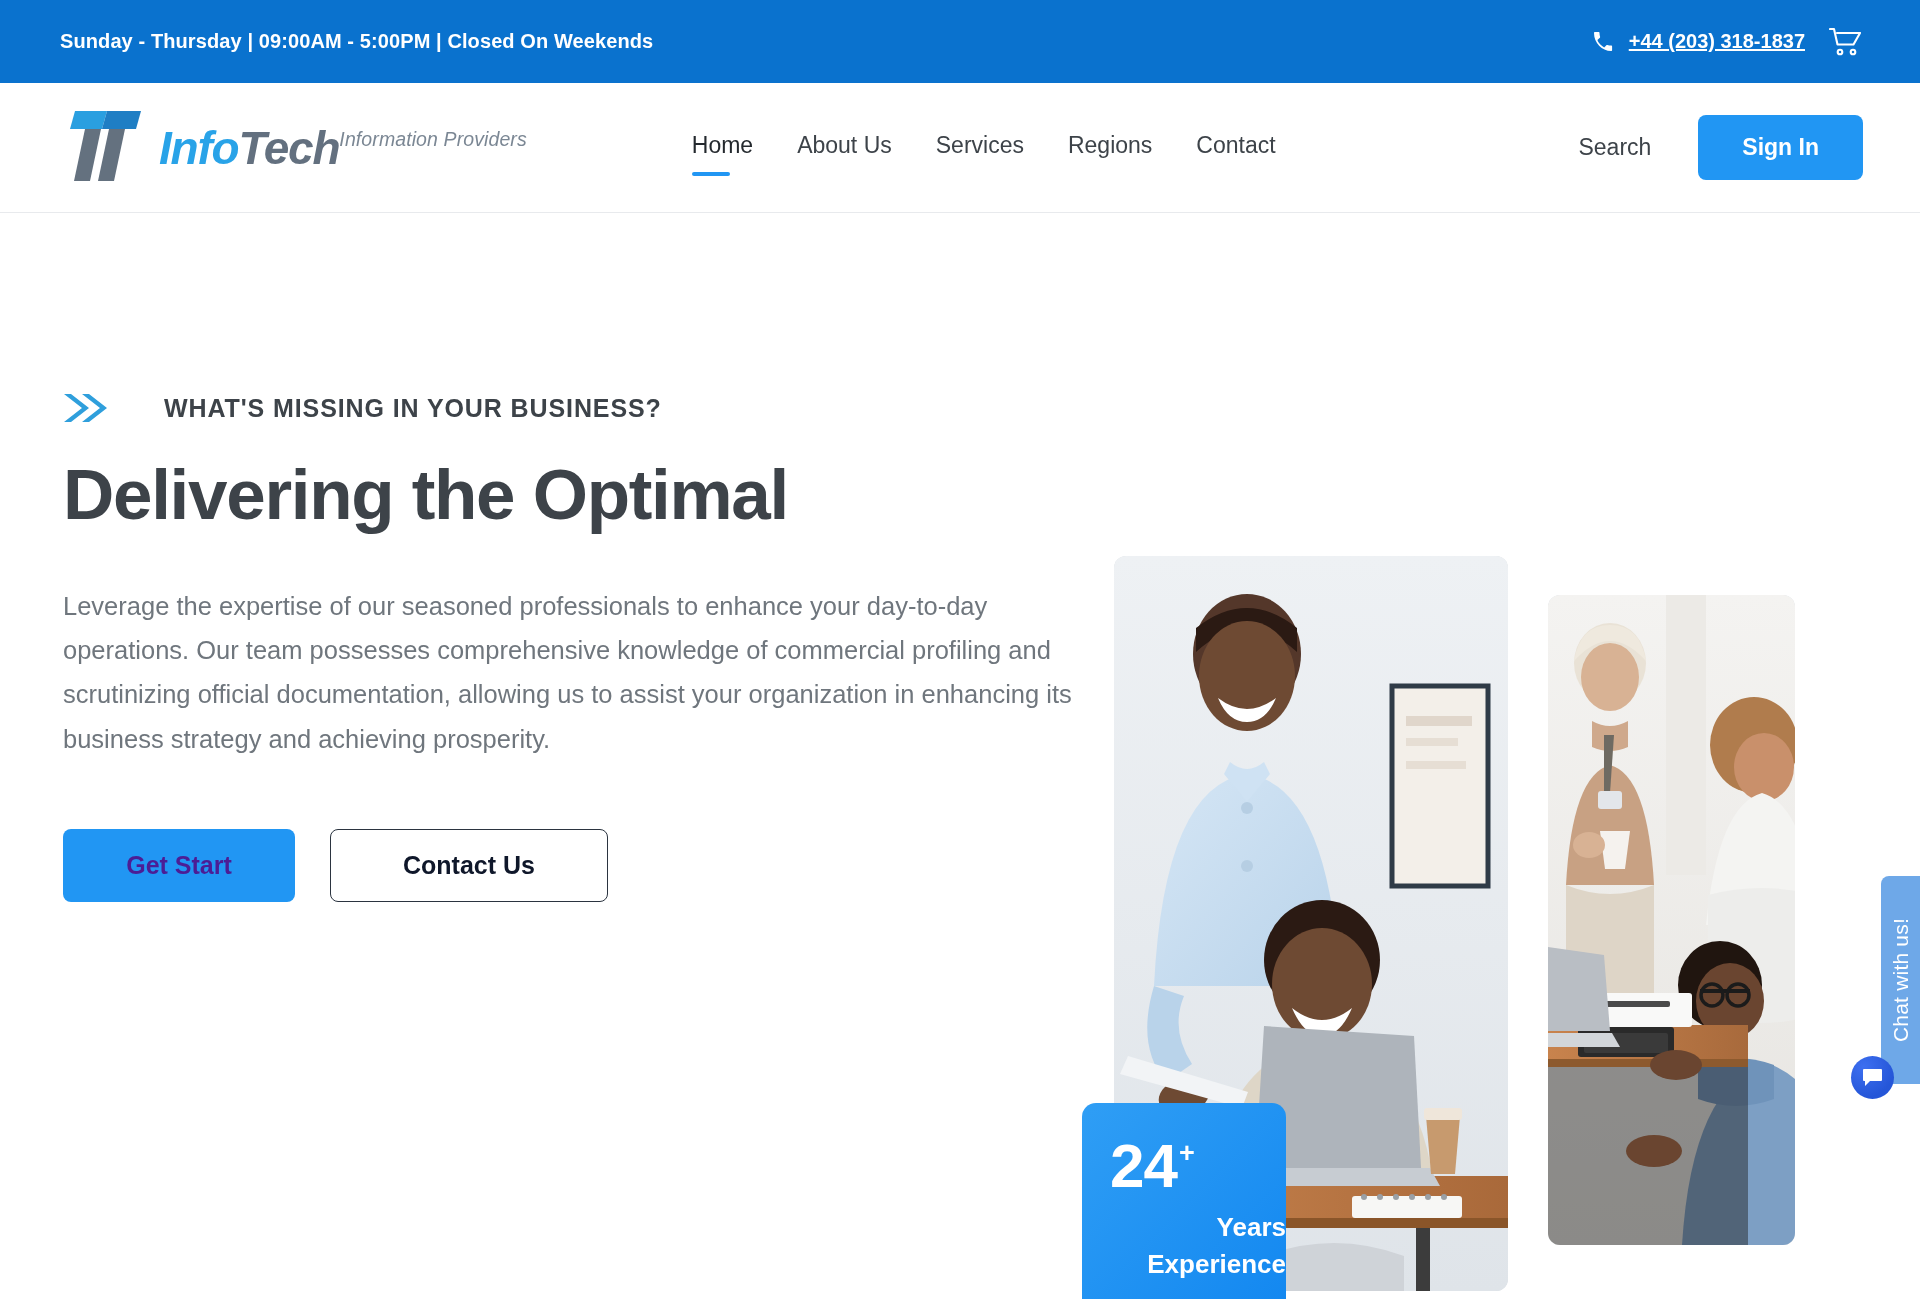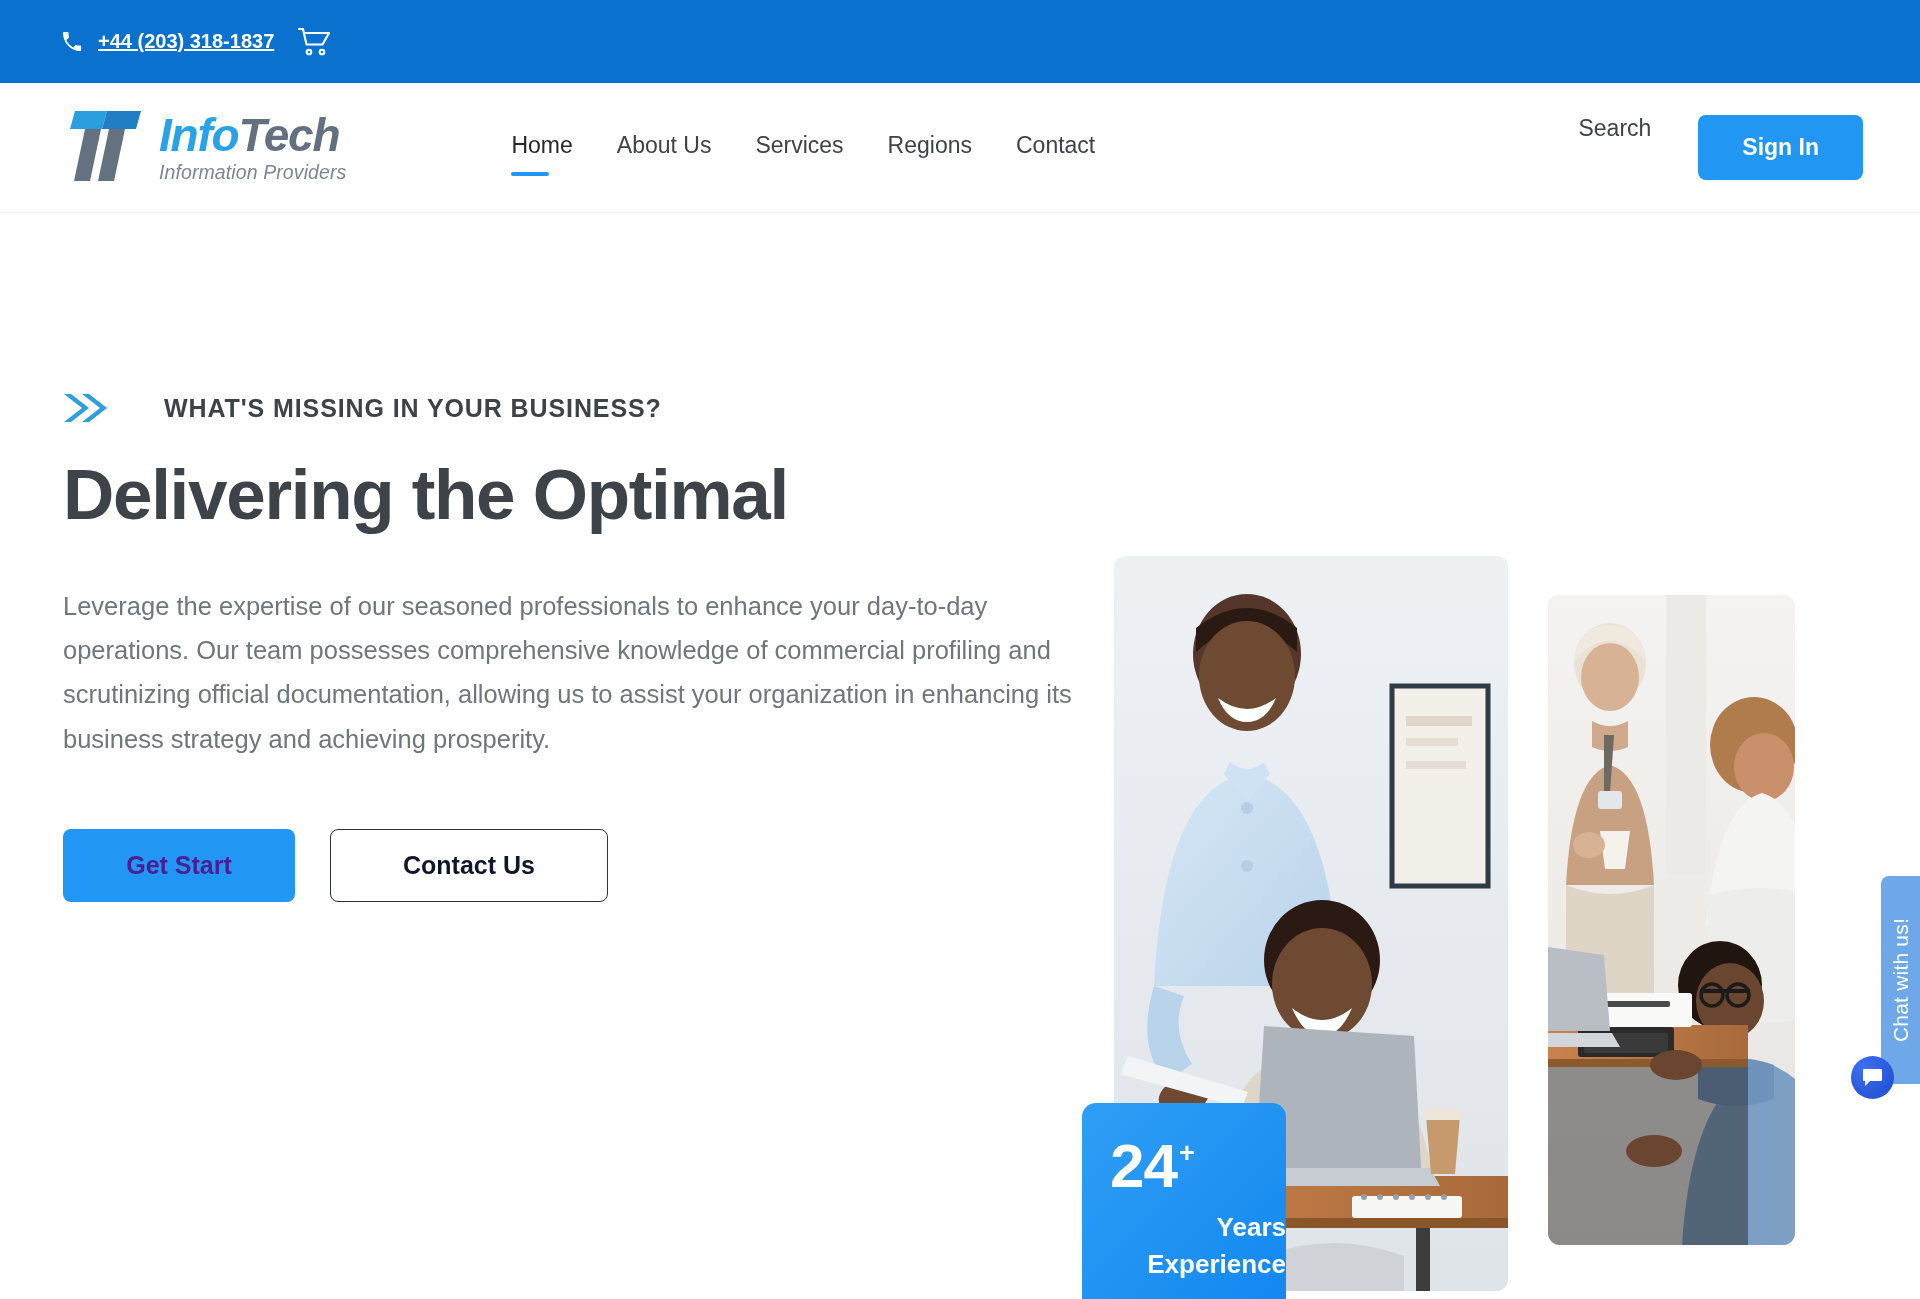--- a/index.html
+++ b/index.html
@@ -56,21 +56,21 @@
     position: relative;
   }
   .logo {
     display: flex;
     align-items: center;
     gap: 10px;
     cursor: pointer;
     flex: 0 0 auto;
   }
   .logo-mark { width: 92px; height: 82px; flex: 0 0 auto; }
-  .logo-text { display: flex; flex-direction: column; line-height: 1; }
+  .logo-text { display: flex; flex-direction: row; line-height: 1; }
   .logo-word {
     font-size: 46px;
     font-weight: bold;
     font-style: italic;
     letter-spacing: -1.2px;
     white-space: nowrap;
   }
   .logo-word .lw-info { color: #29a3e8; }
   .logo-word .lw-tech { color: #63707f; }
   .logo-tag {
@@ -104,21 +104,21 @@
     bottom: -13px;
     width: 38px;
     height: 4px;
     background: #2196f3;
     border-radius: 2px;
   }
 
   .header-actions {
     margin-left: auto;
     display: flex;
-    align-items: flex-start;
+    align-items: center;
     gap: 47px;
   }
   .search-link {
     font-size: 23px;
     color: #3d4349;
     cursor: pointer;
     white-space: nowrap;
   }
   .signin-btn {
     background: #2196f3;
@@ -291,20 +291,21 @@
     align-items: center;
     justify-content: center;
     cursor: pointer;
     z-index: 21;
   }
 </style>
 </head>
 <body>
 
 <div class="topbar">
+  <div class="topbar-hours">Sunday - Thursday | 09:00AM - 5:00PM | Closed On Weekends</div>
   <div class="topbar-right">
     <div class="topbar-phone">
       <span>
         <svg class="icon-svg" width="24" height="24" viewBox="0 0 24 24" fill="#ffffff">
           <path d="M6.6 10.8c1.4 2.8 3.8 5.1 6.6 6.6l2.2-2.2c.3-.3.7-.4 1-.2 1.2.4 2.4.6 3.7.6.6 0 1 .4 1 1V20c0 .6-.4 1-1 1C11 21 3 13 3 3c0-.6.4-1 1-1h3.5c.6 0 1 .4 1 1 0 1.3.2 2.5.6 3.7.1.3 0 .7-.2 1l-2.3 2.1z"></path>
         </svg>
       </span>
       <span>+44 (203) 318-1837</span>
     </div>
     <span style="cursor:pointer;">

